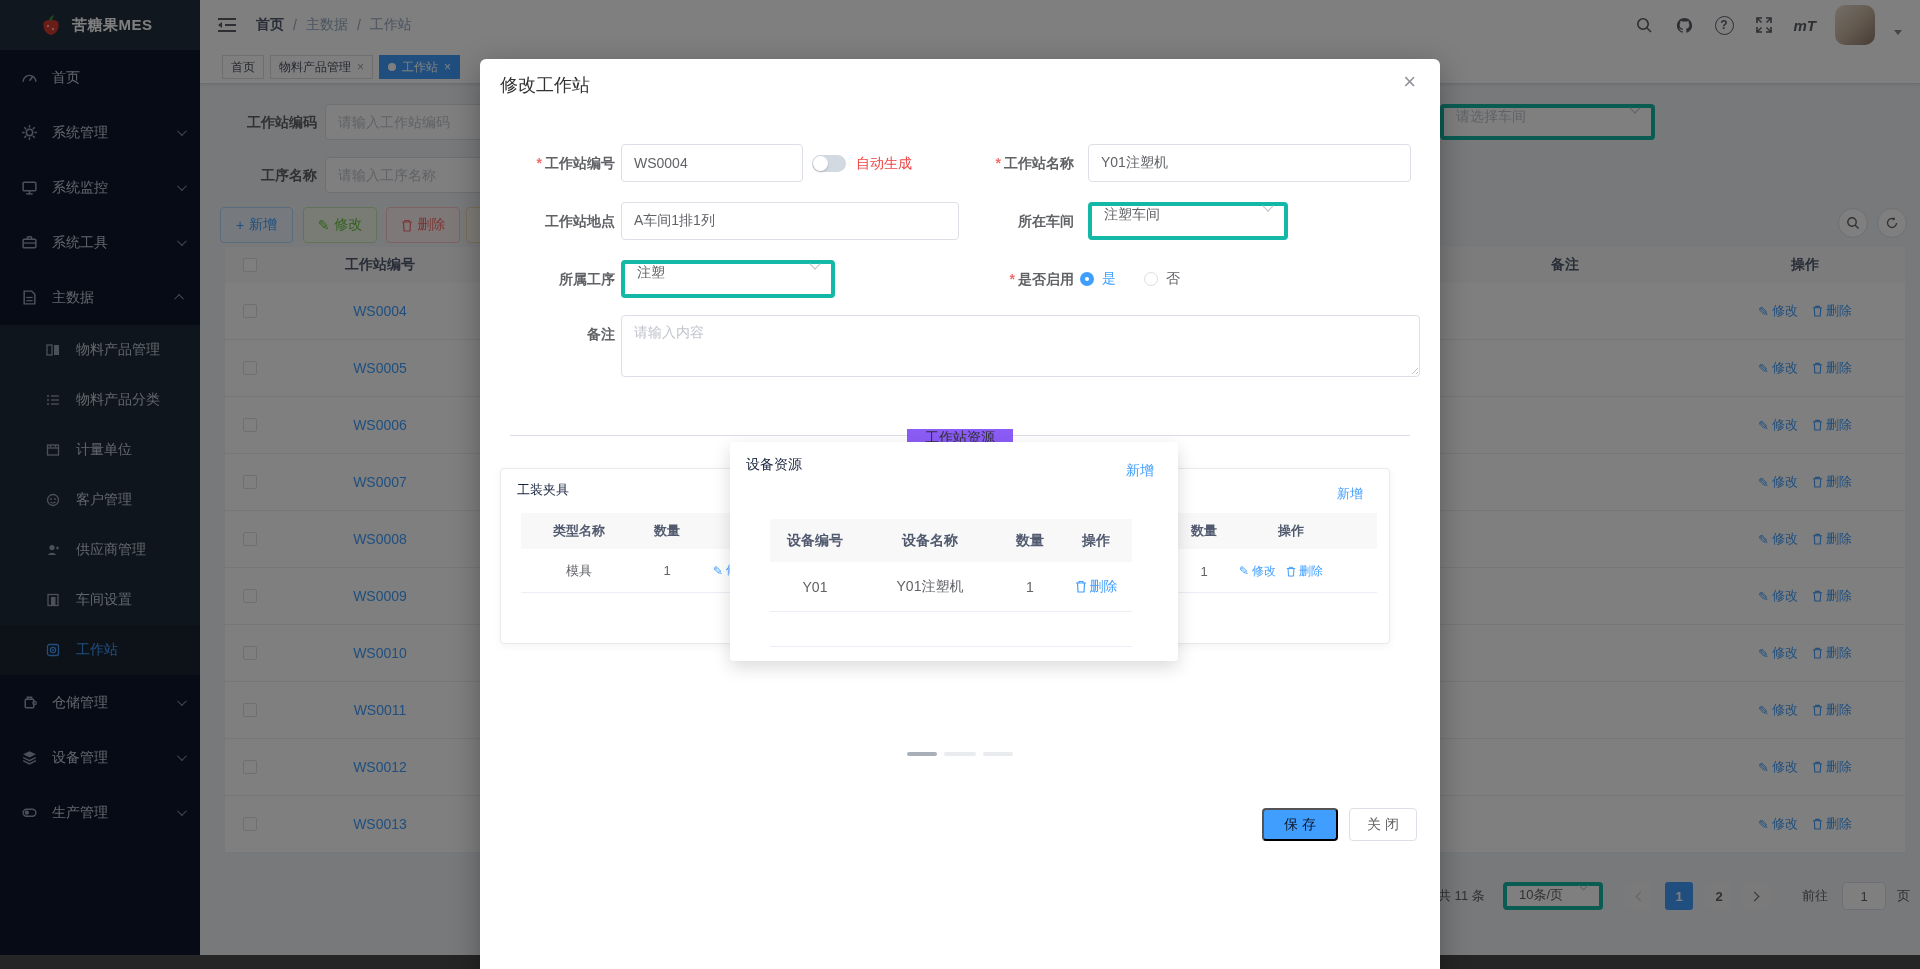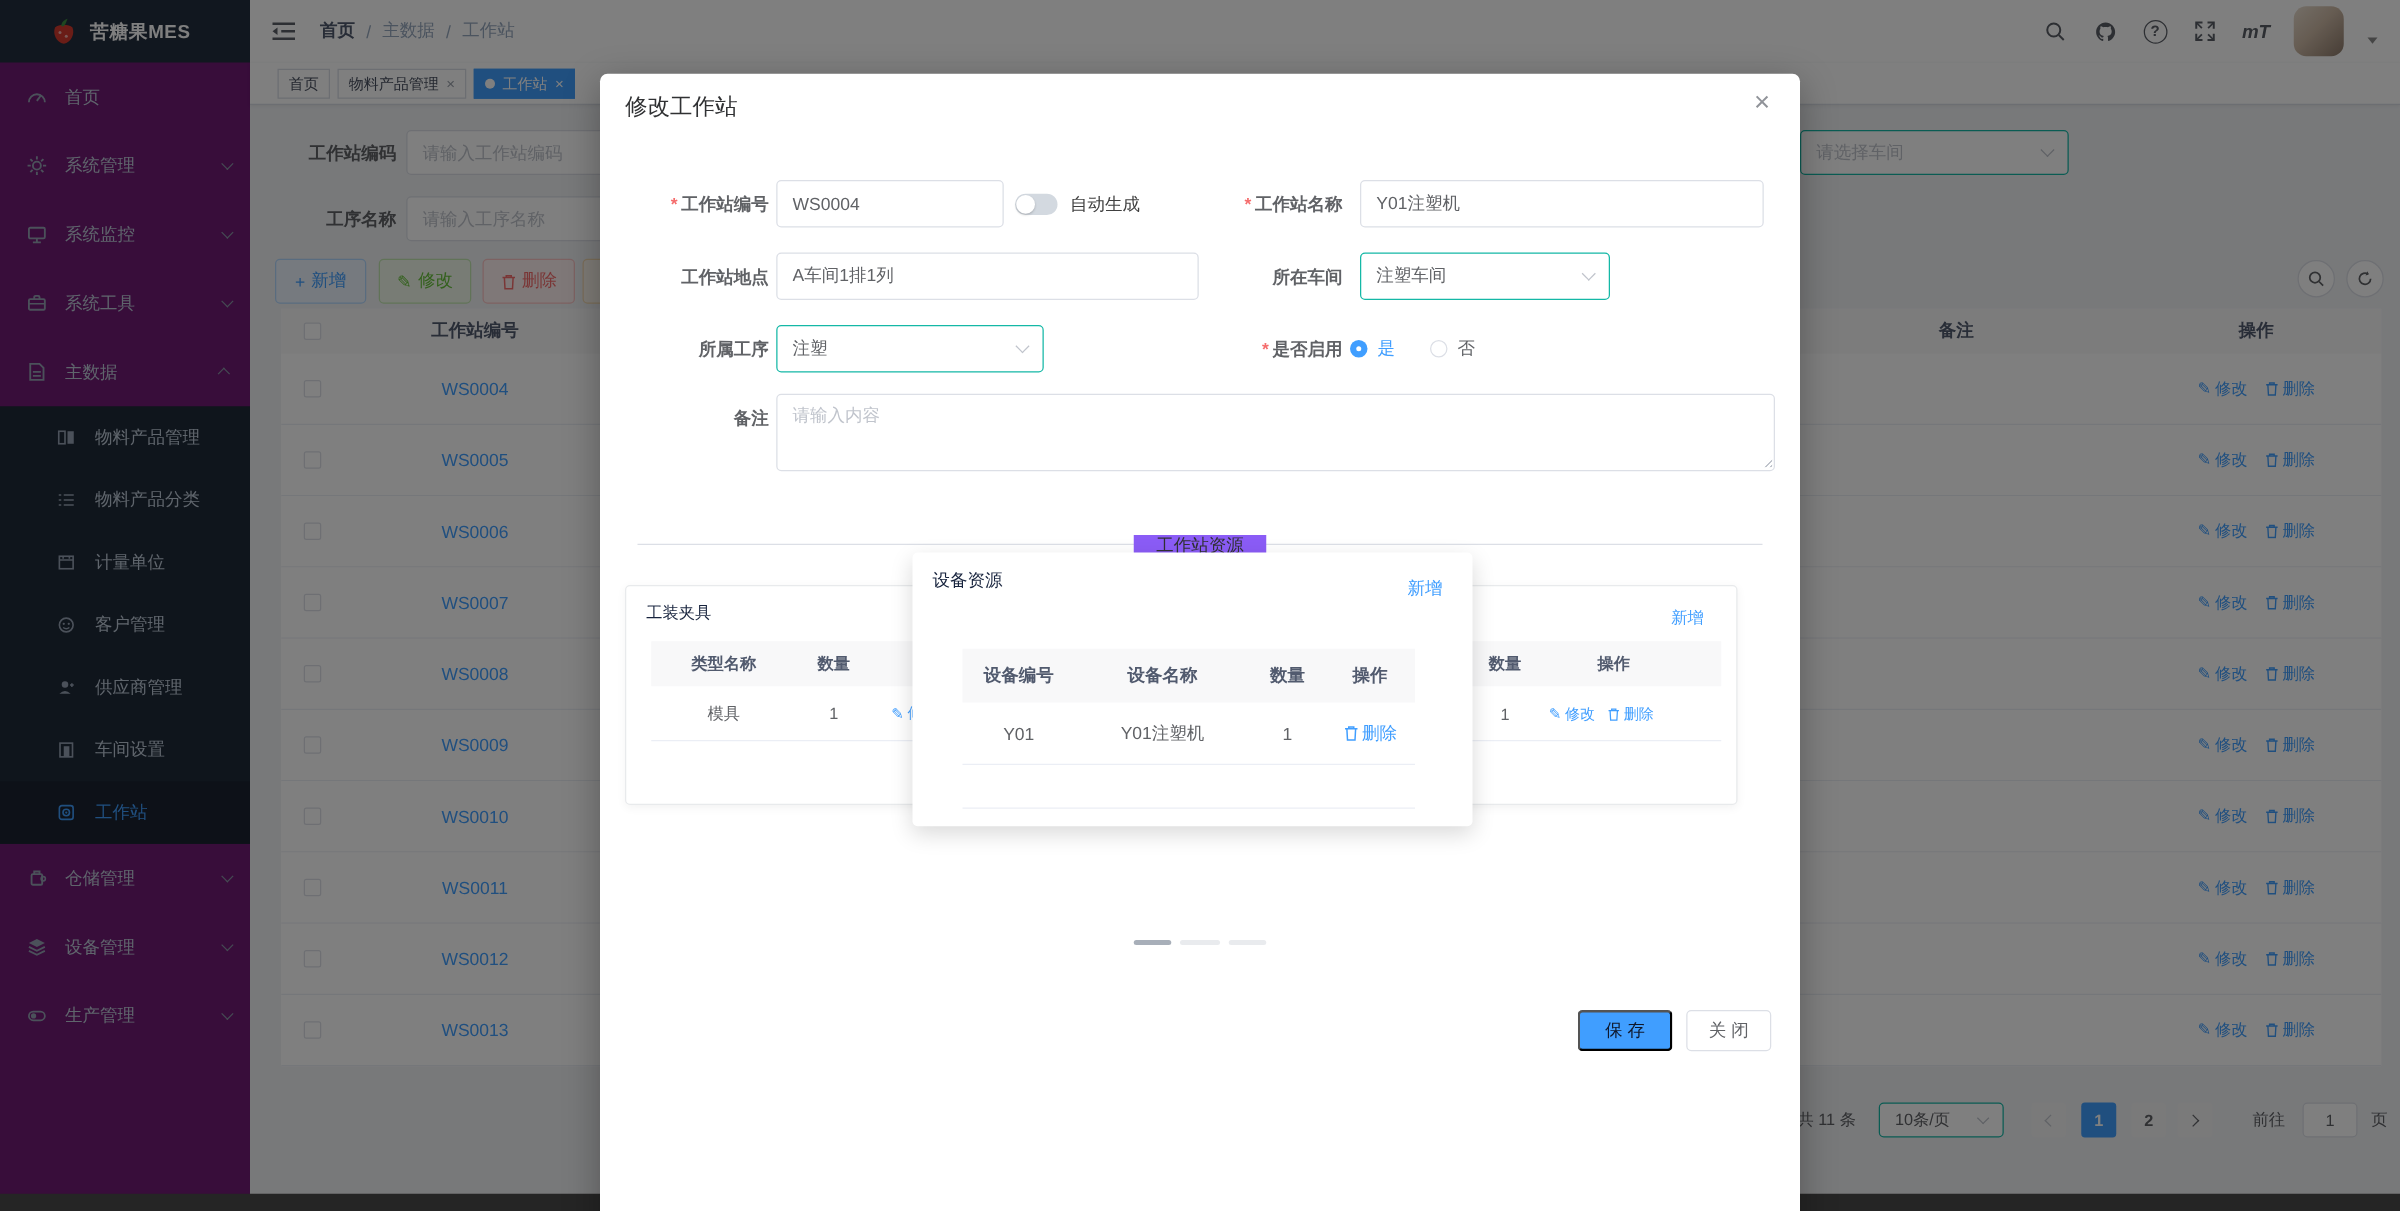--- a/index.html
+++ b/index.html
@@ -1,21 +1,21 @@
 <!DOCTYPE html>
 <html><head>
 <meta charset="utf-8">
 <style>
   * { margin:0; padding:0; box-sizing:border-box; }
   html,body { width:1920px; height:969px; font-family:"Liberation Sans","DejaVu Sans",sans-serif; }
   .app { position:relative; width:1920px; height:969px; background:#f0f2f5; overflow:hidden; }
   .abs { position:absolute; }
 
   
-  .sidebar { position:absolute; left:0; top:0; width:200px; height:969px; background:#701a75; z-index:10; }
+  .sidebar { position:absolute; left:0; top:0; width:200px; height:969px; background:#0f172a; z-index:10; }
   .logo { height:50px; display:flex; align-items:center; padding-left:40px; background:#232f3e; }
   .logo-text { color:#fff; font-size:15px; font-weight:700; margin-left:10px; letter-spacing:.5px; }
   .mi { height:55px; display:flex; align-items:center; padding:0 16px 0 20px; color:#bfcbd9; font-size:14px; cursor:pointer; }
   .mi .micon, .smi .micon { width:18px; height:18px; margin-right:14px; display:flex; align-items:center; justify-content:center; }
   .chev-r { width:7px; height:7px; border-right:1.4px solid #8a97a6; border-bottom:1.4px solid #8a97a6; margin-left:auto; }
   .chev-down { transform:rotate(45deg) translateY(-2px); }
   .chev-up { transform:rotate(-135deg) translateY(-2px); }
   .submenu { background:#1f2a38; }
   .smi { height:50px; display:flex; align-items:center; padding-left:44px; color:#bfcbd9; font-size:14px; cursor:pointer; }
   .smi.active { color:#409eff; background:#1a2330; }
@@ -40,21 +40,21 @@
   .tab .x { margin-left:6px; font-size:12px; color:#9aa0aa; }
   .tab.active { background:#409eff; border-color:#409eff; color:#fff; }
   .tab.active .x { color:#fff; }
   .tabdot { width:8px; height:8px; border-radius:50%; background:#fff; margin-right:6px; }
 
   
   .content { position:absolute; left:200px; top:84px; right:0; bottom:0; background:#f0f2f5; z-index:1; }
   .flabel { position:absolute; width:80px; text-align:right; font-size:14px; font-weight:700; color:#606266; line-height:36px; }
   .ipt { border:1px solid #dcdfe6; border-radius:4px; background:#fff; font-size:14px; color:#606266; padding:0 12px; }
   input.ipt::placeholder, textarea.ipt::placeholder { color:#c0c4cc; }
-  .selbox { display:flex; align-items:center; border:1px solid #14b8a6; border-radius:4px; background:#fff; font-size:14px; padding:0 12px; cursor:pointer;gap:10px; }
+  .selbox { display:flex; border:4px solid #14b8a6; border-radius:4px; background:#fff; font-size:14px; padding:0 12px; cursor:pointer;gap:10px; }
   .chev { width:8px; height:8px; border-right:1.4px solid #c0c4cc; border-bottom:1.4px solid #c0c4cc; transform:rotate(45deg); margin-left:auto; margin-top:-4px; }
   .btn { display:inline-flex; align-items:center; justify-content:center; height:36px; border-radius:4px; font-size:14px; cursor:pointer; border:1px solid transparent; }
   .btn-plain-primary { background:#ecf5ff; border-color:#b3d8ff; color:#409eff; }
   .btn-plain-success { background:#f0f9eb; border-color:#c2e7b0; color:#67c23a; }
   .btn-plain-danger  { background:#fef0f0; border-color:#fbc4c4; color:#f56c6c; }
   .btn-plain-warning { background:#fdf6ec; border-color:#f5dab1; color:#e6a23c; }
   .circle-btn { position:absolute; width:30px; height:30px; border-radius:50%; border:1px solid #dcdfe6; background:#fff; display:flex; align-items:center; justify-content:center; color:#606266; cursor:pointer; }
 
   .gtable { position:absolute; left:25px; right:15px; top:163px; background:#fff; }
   .ghead { display:flex; height:36px; background:#f8f8f9; align-items:center; font-size:14px; font-weight:700; color:#515a6e; }
@@ -671,21 +671,21 @@
 
   <div class="dialog">
     <span class="dlg-title">修改工作站</span>
     <span class="dlg-close">×</span>
 
     <span class="dlbl" style="left:0;top:85px;width:135px;"><span class="req">*</span><span>工作站编号</span></span>
     <input class="ipt dipt" style="left: 141px; top: 85px; width: 182px;" value="WS0004">
     <span class="switch" style="left:332px;top:96px;">
         <span class="knob"></span>
       </span>
-    <span class="abs" style="left:376px;top:85px;line-height:38px;font-size:14px;color:#404040;">自动生成</span>
+    <span class="abs" style="left:376px;top:85px;line-height:38px;font-size:14px;color:#ef4444;">自动生成</span>
     <span class="dlbl" style="left:440px;top:85px;width:154px;"><span class="req">*</span><span>工作站名称</span></span>
     <input class="ipt dipt" style="left: 608px; top: 85px; width: 323px;" value="Y01注塑机">
 
     <span class="dlbl" style="left:0;top:143px;width:135px;">工作站地点</span>
     <input class="ipt dipt" style="left: 141px; top: 143px; width: 338px;" value="A车间1排1列">
     <span class="dlbl" style="left:440px;top:143px;width:154px;">所在车间</span>
     <div class="selbox abs" style="left:608px;top:143px;width:200px;height:38px;color:#606266;">
       <span>注塑车间</span>
       <span class="chev"></span>
     </div>

